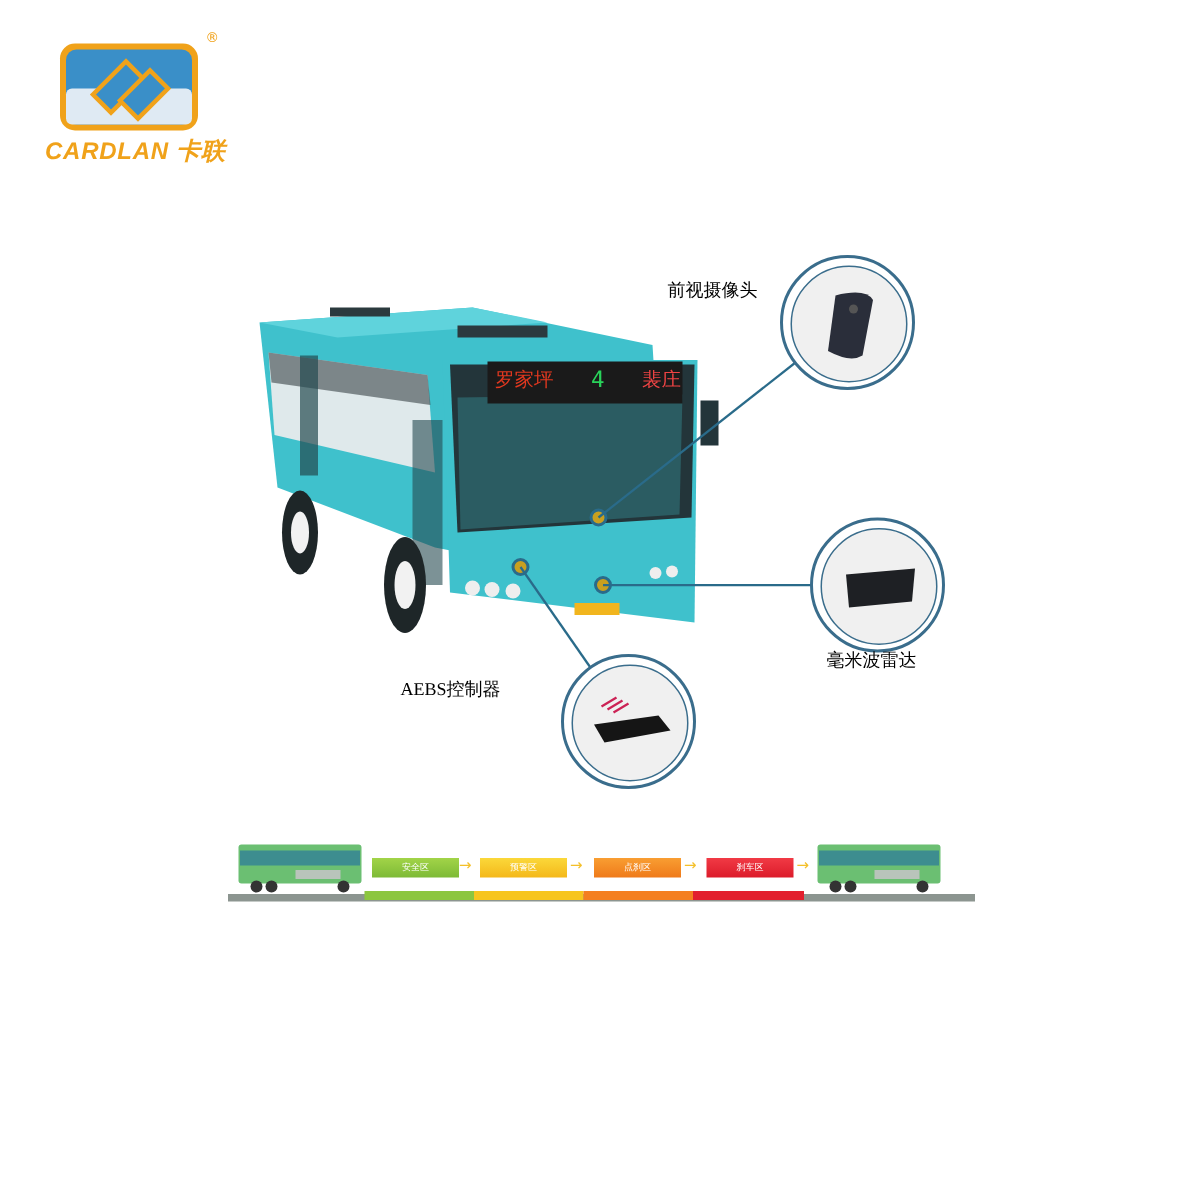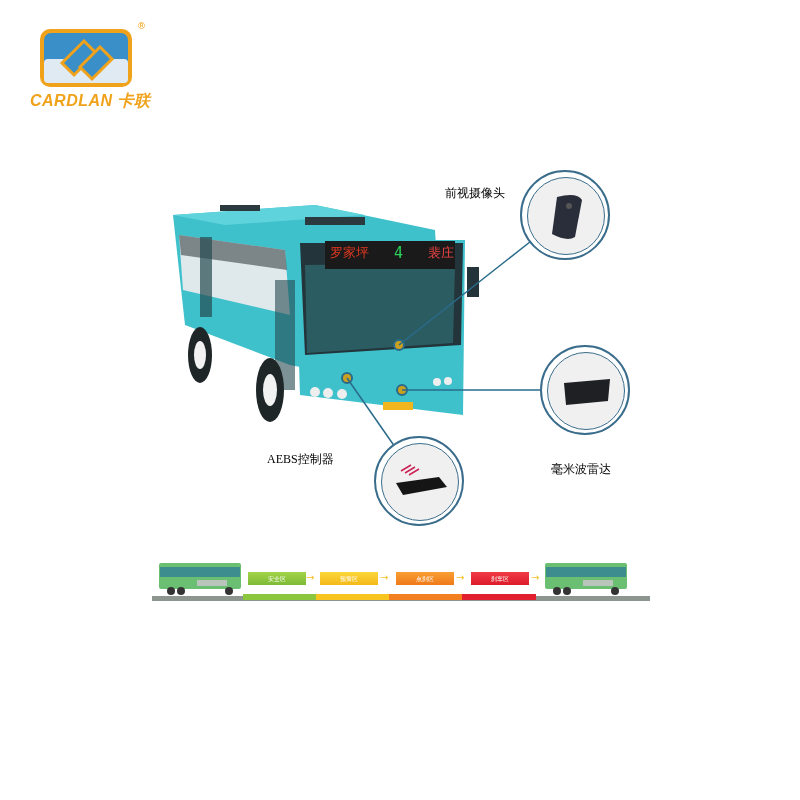--- a/index.html
+++ b/index.html
@@ -92,21 +92,21 @@
     <circle cx="22" cy="14" r="3" fill="#555"></circle>
   </svg>
 </div>
 
 <div class="abs callout" style="left:540px;top:345px;width:90px;height:90px">
   <div class="callout-inner" style="left:5px;top:5px;width:76px;height:76px"></div>
   <svg class="abs" style="left:20px;top:30px;width:50px;height:30px" viewBox="0 0 50 30">
     <path d="M2 6 L48 2 L46 24 L4 28 Z" fill="#1e2024"></path>
   </svg>
 </div>
-<div class="abs label" style="left:551px;top:461px">毫米波雷达</div>
+<div class="abs label" style="left:551px;top:432px">毫米波雷达</div>
 
 <div class="abs label" style="left:267px;top:451px">AEBS控制器</div>
 <div class="abs callout" style="left:374px;top:436px;width:90px;height:90px">
   <div class="callout-inner" style="left:5px;top:5px;width:76px;height:76px"></div>
   <svg class="abs" style="left:15px;top:25px;width:60px;height:40px" viewBox="0 0 60 40">
     <path d="M10 8 L20 2 M14 10 L24 4 M18 12 L28 6" stroke="#c25" stroke-width="1.5"></path>
     <path d="M5 20 L48 14 L56 24 L12 32 Z" fill="#151515"></path>
   </svg>
 </div>
 

